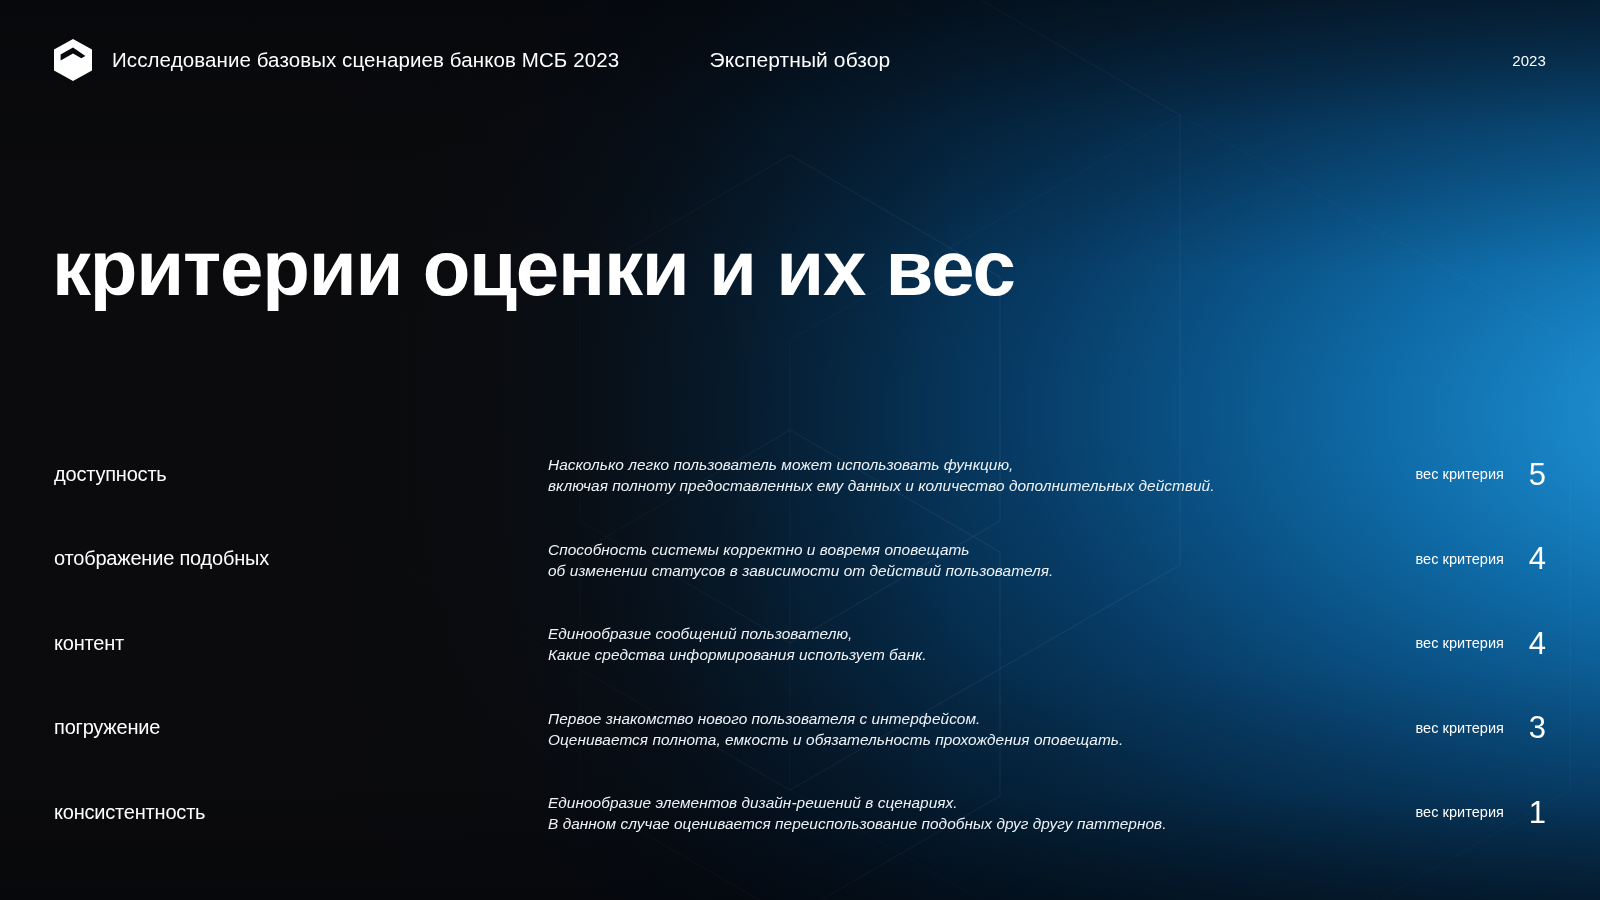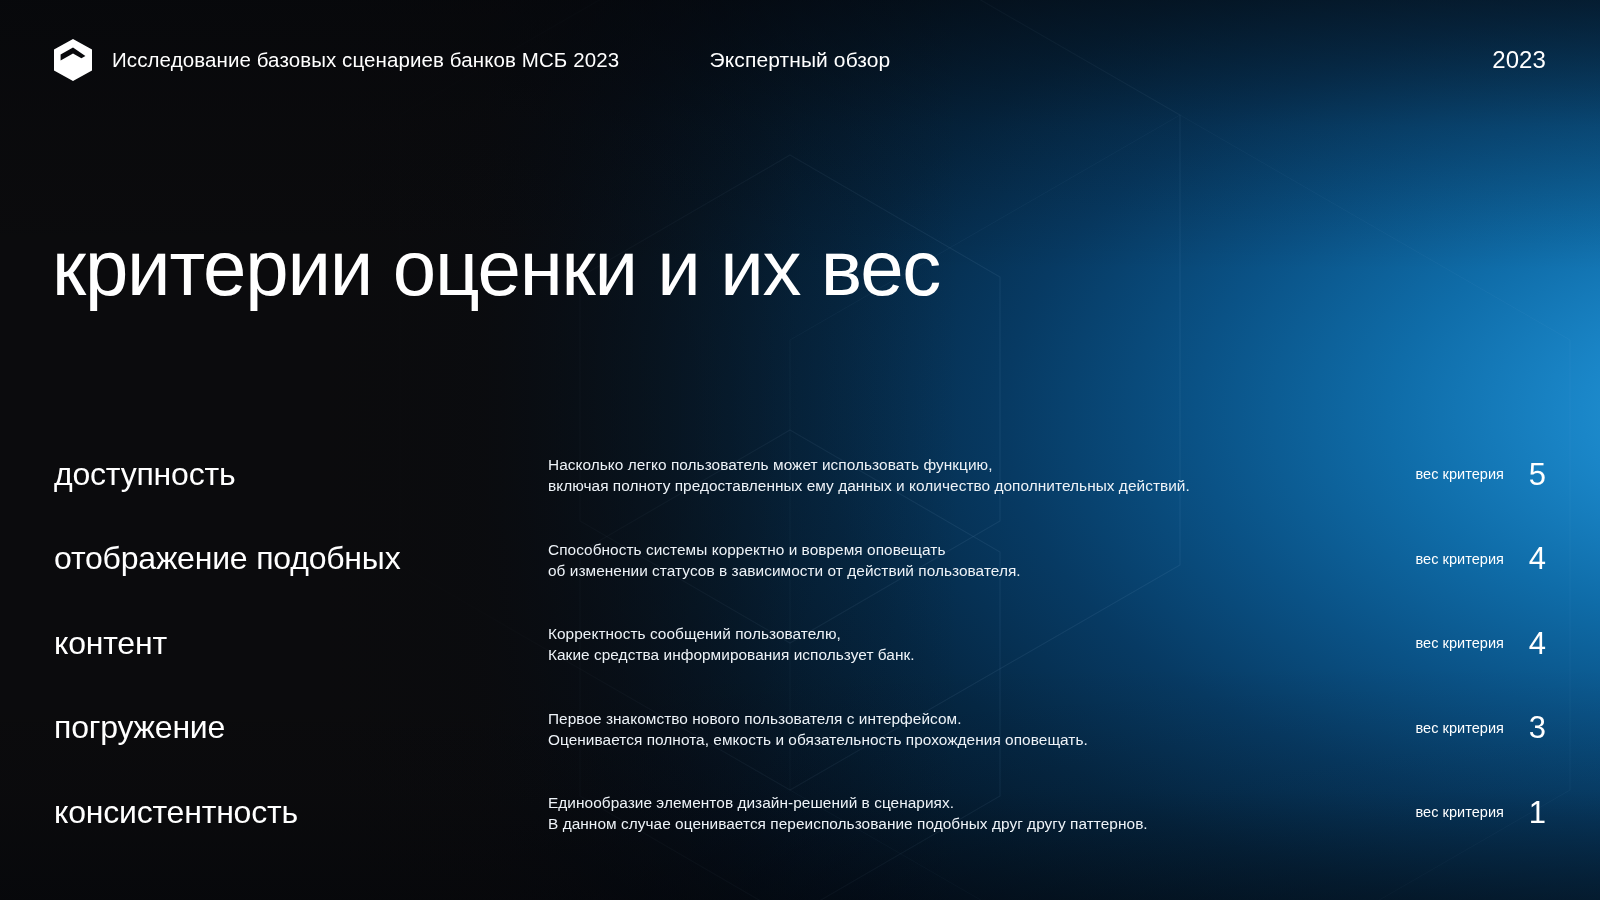--- a/index.html
+++ b/index.html
@@ -65,47 +65,47 @@
   #logo-mark svg { display:block; width:38px; height:42px; }
   #header-title {
     font-size:20.5px; color:#ffffff; letter-spacing:0.1px; white-space:nowrap;
   }
   #header-subtitle {
     position:absolute; left:0; right:0; text-align:center;
     font-size:21px; color:#ffffff; letter-spacing:0.1px;
     pointer-events:none;
   }
   #header-year {
-    margin-left:auto; font-size:24px; color:#ffffff; letter-spacing:0.1px;
+    margin-left:auto; font-size:15px; color:#ffffff; letter-spacing:0.1px;
     position:relative; z-index:2;
   }
 
   
   #page-title {
     position:absolute; left:52px; top:228px; z-index:5;
     font-size:78px; line-height:1.05; color:#ffffff;
-    letter-spacing:-1.2px; font-weight:400; white-space:nowrap;
+    letter-spacing:-1.2px; font-weight:700; white-space:nowrap;
   }
 
   
   #criteria { position:absolute; left:0; top:432px; width:1600px; z-index:5; }
   .crit-row {
     position:relative; height:84.5px;
     display:flex; align-items:center; padding:0 54px 0 54px;
   }
   .crit-name {
     width:494px; flex:0 0 494px;
-    font-size:32px; color:#ffffff; letter-spacing:-0.2px; white-space:nowrap;
+    font-size:20px; color:#ffffff; letter-spacing:-0.2px; white-space:nowrap;
   }
   .crit-desc {
     flex:1 1 auto; min-width:0;
     font-size:15.4px; line-height:21px; color:#eef3f8;
     padding-top:2px; letter-spacing:0.05px;
   }
-  .crit-desc .dl { display:block; white-space:nowrap; }
+  .crit-desc .dl { display:block; white-space:nowrap;font-style:italic; }
   .crit-weight {
     flex:0 0 auto; display:flex; align-items:center; justify-content:flex-end;
     width:215px;
   }
   .crit-weight-label {
     font-size:14.5px; color:#ffffff; white-space:nowrap; letter-spacing:0.05px;
   }
   .crit-weight-value {
     font-size:31px; color:#ffffff; line-height:1;
     width:42px; text-align:right; letter-spacing:0px;
@@ -175,21 +175,21 @@
       </div>
       <div class="crit-weight">
         <span class="crit-weight-label">вес критерия</span>
         <span class="crit-weight-value">4</span>
       </div>
     </div>
 
     <div class="crit-row">
       <div class="crit-name">контент</div>
       <div class="crit-desc">
-        <span class="dl">Корректность сообщений пользователю,</span>
+        <span class="dl">Единообразие сообщений пользователю,</span>
         <span class="dl">Какие средства информирования использует банк.</span>
       </div>
       <div class="crit-weight">
         <span class="crit-weight-label">вес критерия</span>
         <span class="crit-weight-value">4</span>
       </div>
     </div>
 
     <div class="crit-row">
       <div class="crit-name">погружение</div>

